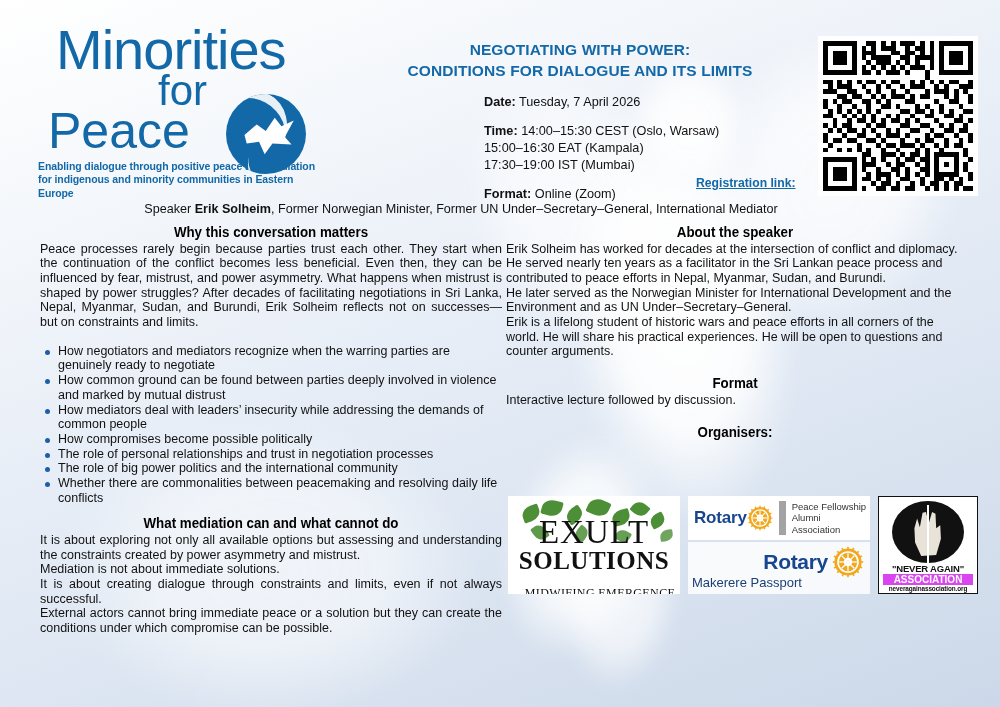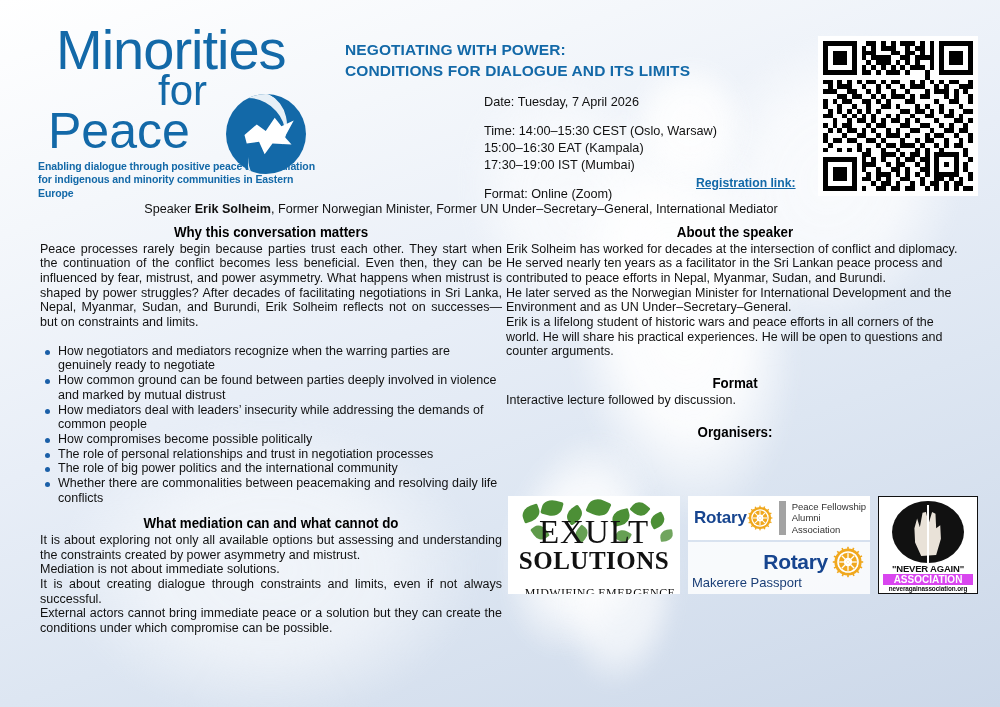--- a/index.html
+++ b/index.html
@@ -72,26 +72,26 @@
   .mfp-tag {
     margin-top:2px;
     font-family:"Liberation Sans", sans-serif;
     font-size:10.5px; font-weight:700; color:#1369a8;
     line-height:1.28; letter-spacing:-0.1px;
   }
 
   
   .ev-title {
     position:absolute; left:345px; top:40px; width:470px;
-    text-align:left;
+    text-align:center;
     font-size:15.5px; font-weight:700; color:#1369a8;
     line-height:1.33; letter-spacing:0.1px;
   }
   .ev-meta { position:absolute; left:484px; top:94px; width:330px; font-size:12.7px; color:#111; line-height:1.33; }
-  .ev-meta .lbl { font-weight:400;text-align:right; }
+  .ev-meta .lbl { font-weight:700;text-align:right; }
   .ev-meta .blk { margin-bottom:12px; }
   .ev-meta .blk:last-child { margin-bottom:0; }
   .reglink {
     position:absolute; left:696px; top:176px;
     font-size:12.2px; font-weight:700; color:#1369a8;
     text-decoration:underline;
   }
 
   
   .qr {

